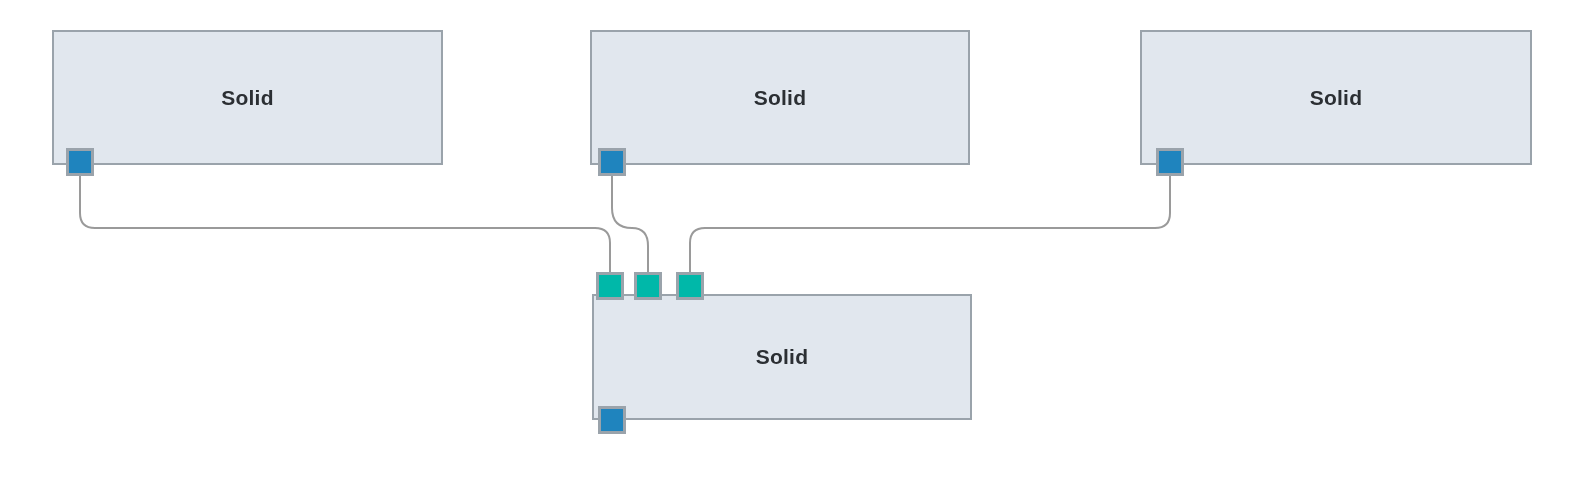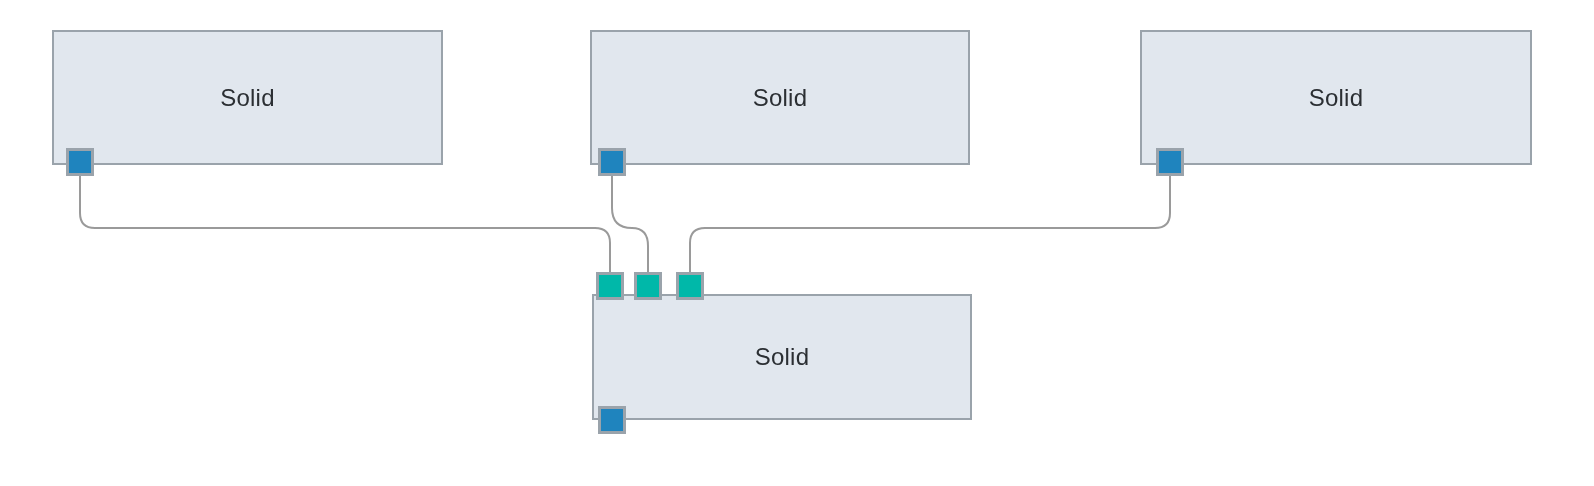--- a/index.html
+++ b/index.html
@@ -29,22 +29,22 @@
     position: absolute;
     box-sizing: border-box;
     background: #e1e7ee;
     border: 2px solid #9aa3ab;
     display: flex;
     align-items: center;
     justify-content: center;
   }
   .node-label {
     font-family: "Liberation Sans", sans-serif;
-    font-size: 24px;
-    font-weight: 400;
+    font-size: 21px;
+    font-weight: 700;
     color: #2b2f33;
     letter-spacing: 0.2px;
     user-select: none;
   }
   .handle {
     position: absolute;
     box-sizing: border-box;
     width: 28px;
     height: 28px;
     border: 3px solid #9aa3ab;

